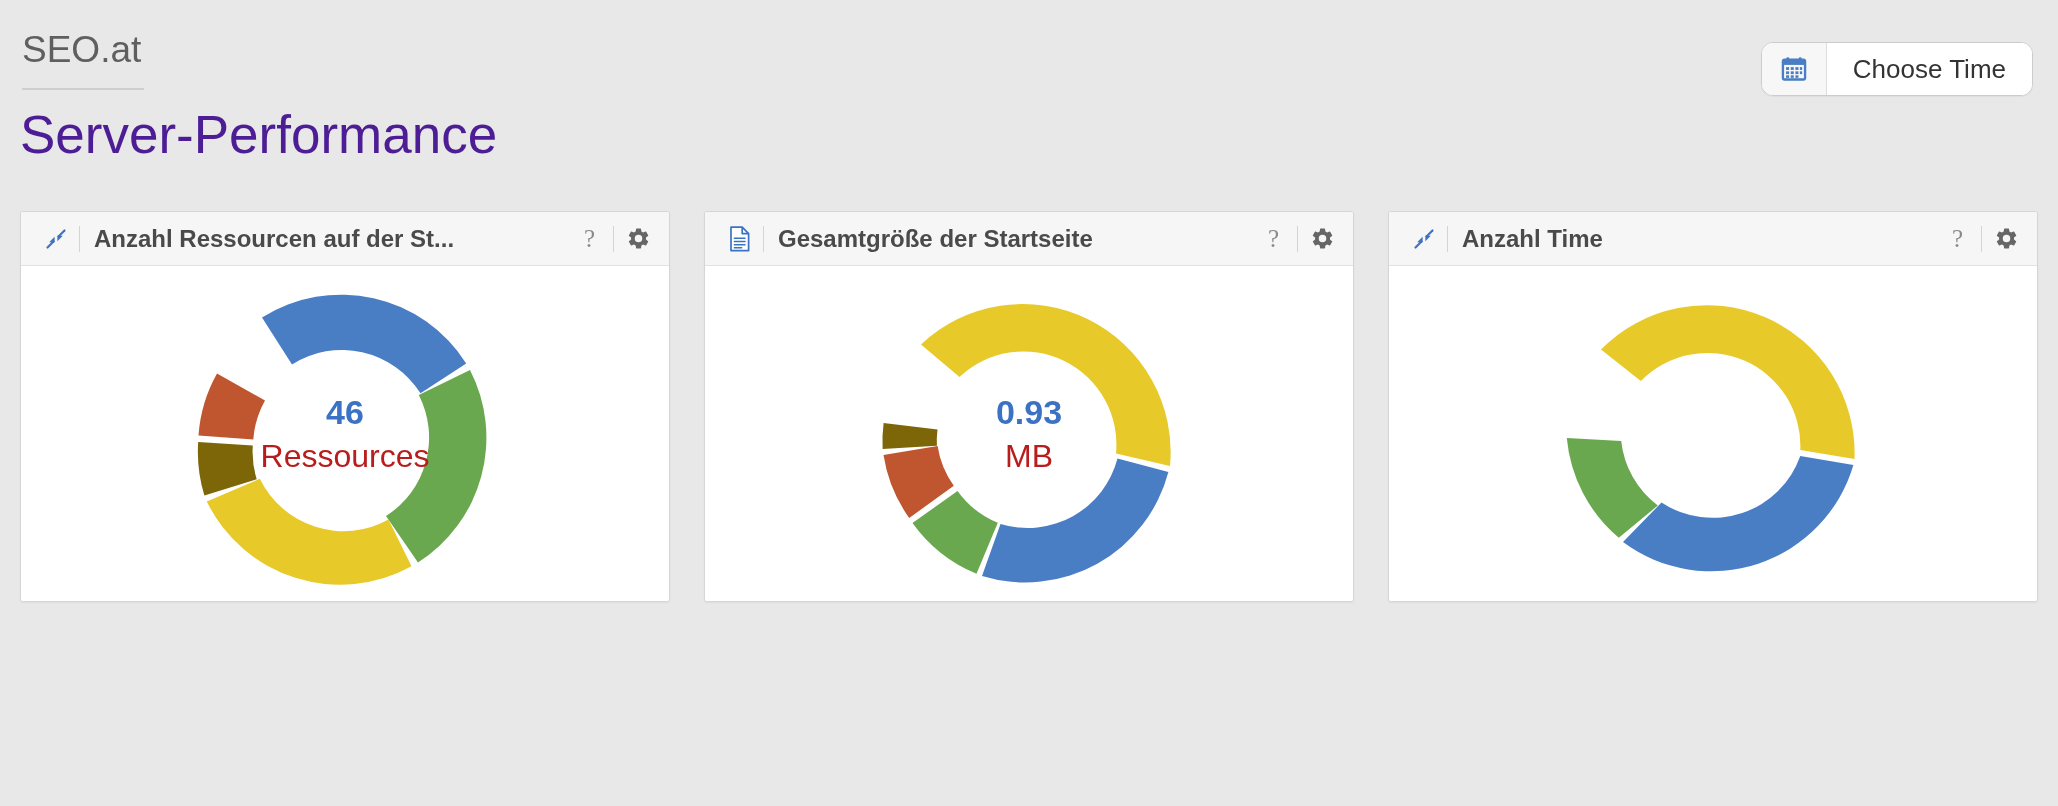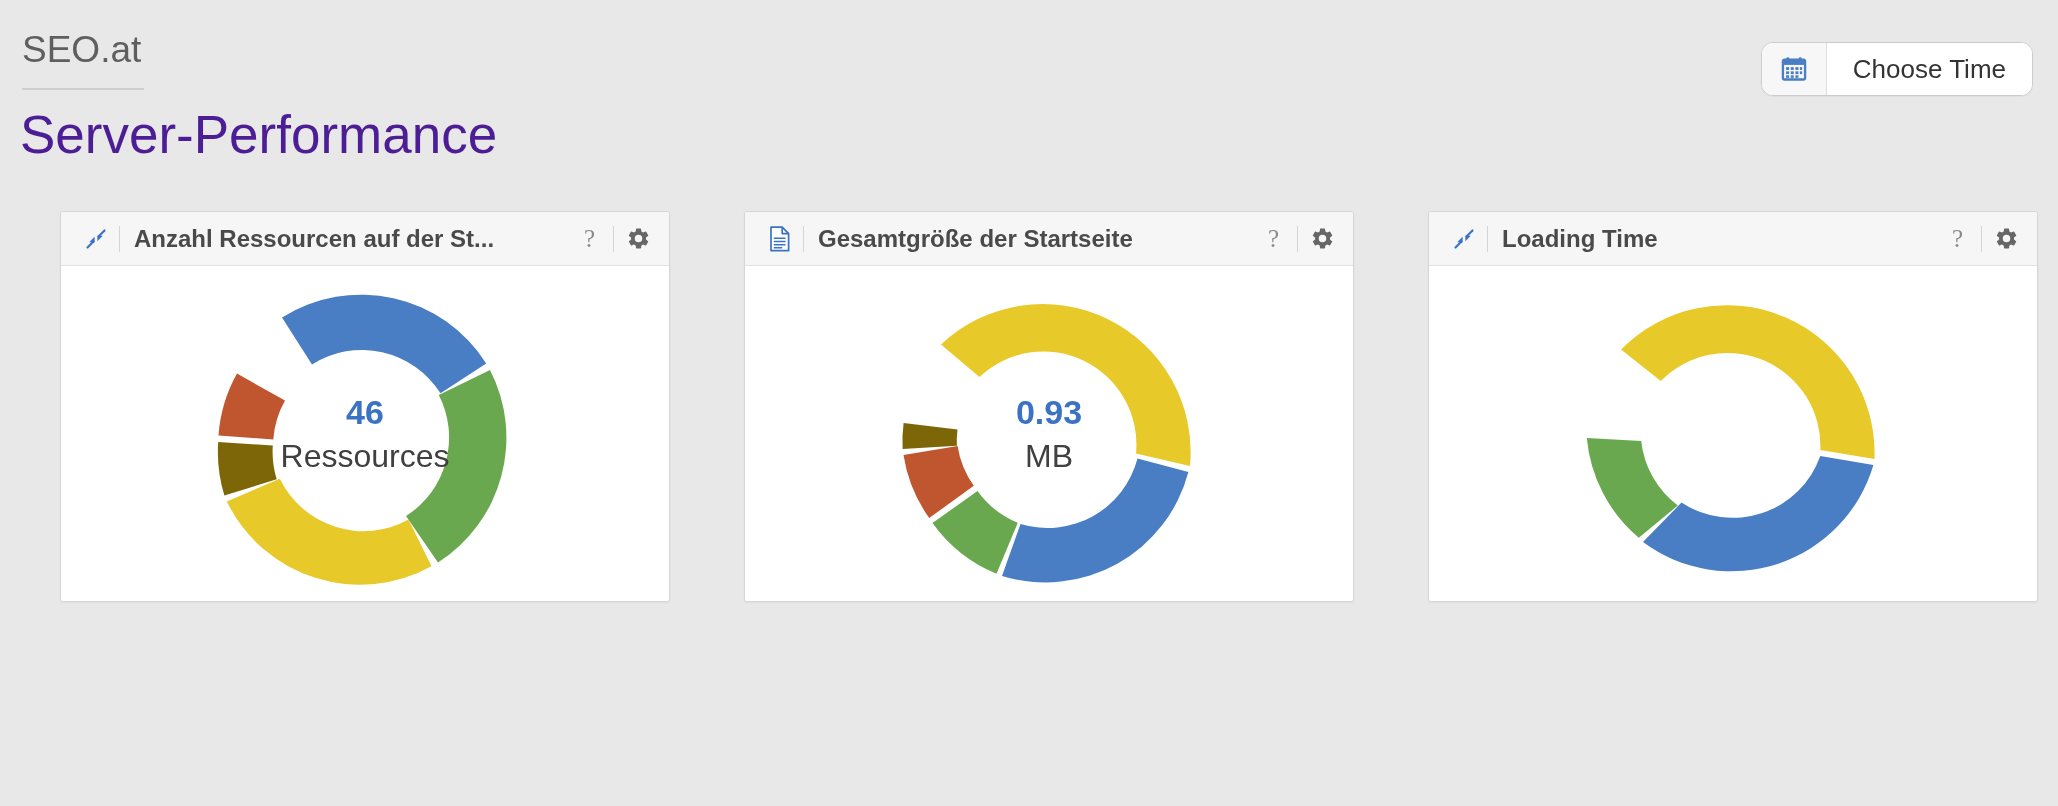--- a/index.html
+++ b/index.html
@@ -101,21 +101,20 @@
     gap: 34px;
   }
   .card {
     flex: 1 1 0;
     background: #ffffff;
     border: 1px solid #d6d6d6;
     border-radius: 3px;
     box-shadow: 0 1px 2px rgba(0,0,0,0.05);
     overflow: hidden;
     min-width: 0;
-    margin-left: 40px;
   }
   .card-head {
     height: 54px;
     background: #f6f6f6;
     border-bottom: 1px solid #e2e2e2;
     display: flex;
     align-items: center;
     padding: 0 16px;
     box-sizing: border-box;
   }
@@ -193,21 +192,21 @@
     pointer-events: none;
   }
   .donut-value {
     font-size: 34px;
     font-weight: bold;
     color: #3b72c4;
     line-height: 44px;
   }
   .donut-unit {
     font-size: 32px;
-    color: #404040;
+    color: #b91c1c;
     line-height: 44px;
   }
 </style>
 </head>
 <body>
 
 <div class="page">
 
   <div class="header">
     <div class="brand">SEO.at</div>
@@ -338,21 +337,21 @@
           <svg width="24" height="24" viewBox="0 0 24 24" aria-hidden="true">
             <g stroke="#3b72c4" stroke-width="2.2" stroke-linecap="round" fill="none">
               <line x1="3.5" y1="20.5" x2="9.5" y2="14.5"></line>
               <line x1="20.5" y1="3.5" x2="14.5" y2="9.5"></line>
             </g>
             <path d="M10.6 9.8 L10.6 15.2 L5.2 15.2 Z" fill="#3b72c4"></path>
             <path d="M13.4 14.2 L13.4 8.8 L18.8 8.8 Z" fill="#3b72c4"></path>
           </svg>
         </div>
         <div class="head-divider"></div>
-        <div class="card-title">Loading Time</div>
+        <div class="card-title">Anzahl Time</div>
         <div class="help-icon">?</div>
         <div class="head-divider right"></div>
         <div class="gear-icon">
           <svg width="25" height="25" viewBox="0 0 24 24" aria-hidden="true">
             <path fill="#666666" d="M19.14 12.94a7.6 7.6 0 0 0 .05-.94 7.6 7.6 0 0 0-.05-.94l2.03-1.58a.48.48 0 0 0 .12-.61l-1.92-3.32a.48.48 0 0 0-.58-.22l-2.39.96a7.03 7.03 0 0 0-1.62-.94l-.36-2.54a.47.47 0 0 0-.47-.4h-3.84a.47.47 0 0 0-.47.4l-.36 2.54c-.59.24-1.13.56-1.62.94l-2.39-.96a.48.48 0 0 0-.58.22L2.77 8.87a.48.48 0 0 0 .12.61l2.03 1.58a7.6 7.6 0 0 0 0 1.88l-2.03 1.58a.48.48 0 0 0-.12.61l1.92 3.32c.12.21.37.29.58.22l2.39-.96c.49.38 1.03.7 1.62.94l.36 2.54c.04.23.24.4.47.4h3.84c.23 0 .43-.17.47-.4l.36-2.54c.59-.24 1.13-.56 1.62-.94l2.39.96c.21.07.46-.01.58-.22l1.92-3.32a.48.48 0 0 0-.12-.61l-2.03-1.58zM12 15.6A3.6 3.6 0 1 1 12 8.4a3.6 3.6 0 0 1 0 7.2z"></path>
           </svg>
         </div>
       </div>
       <div class="card-body">
         <div class="donut-wrap">

